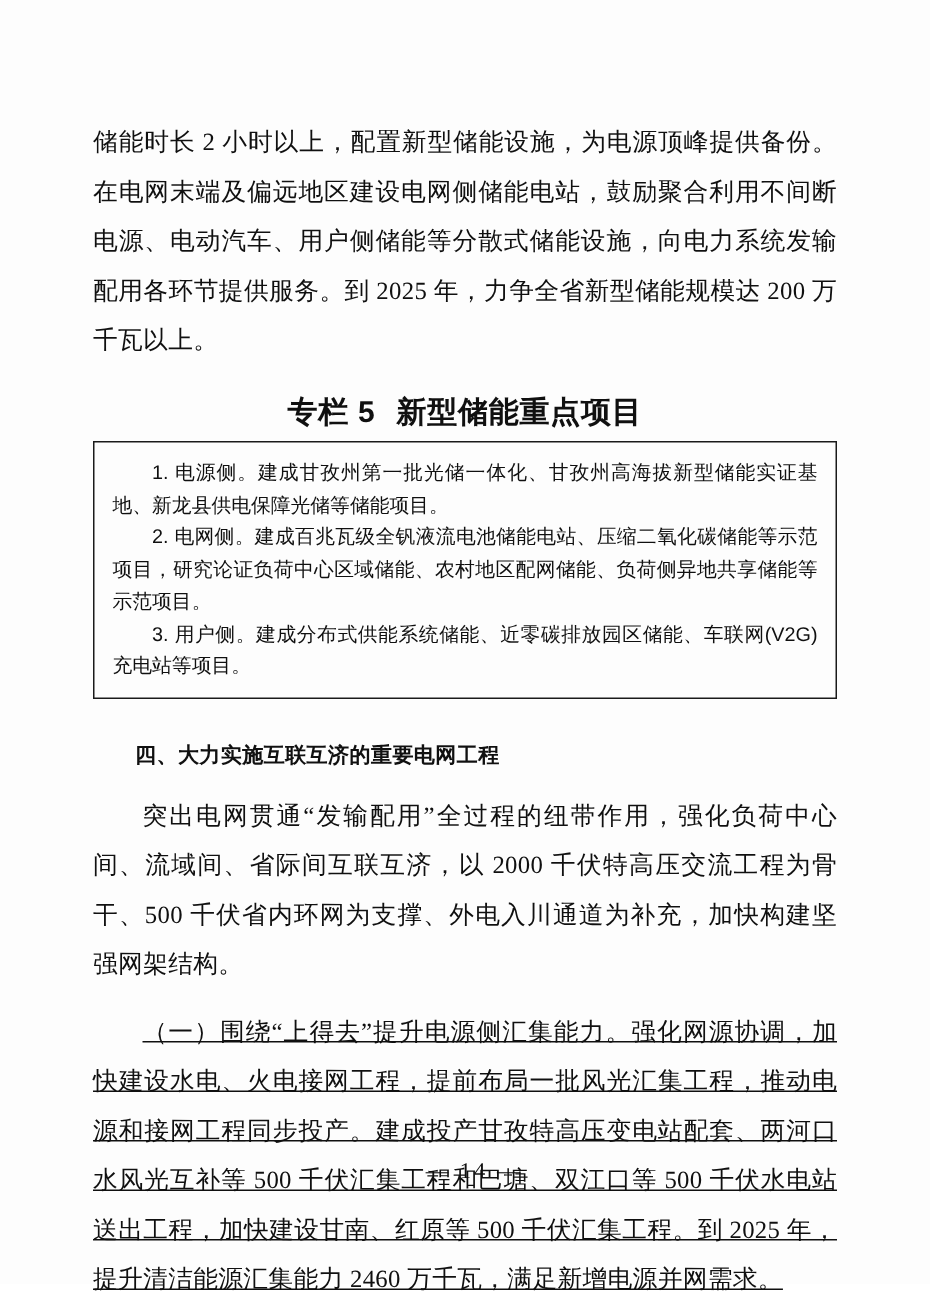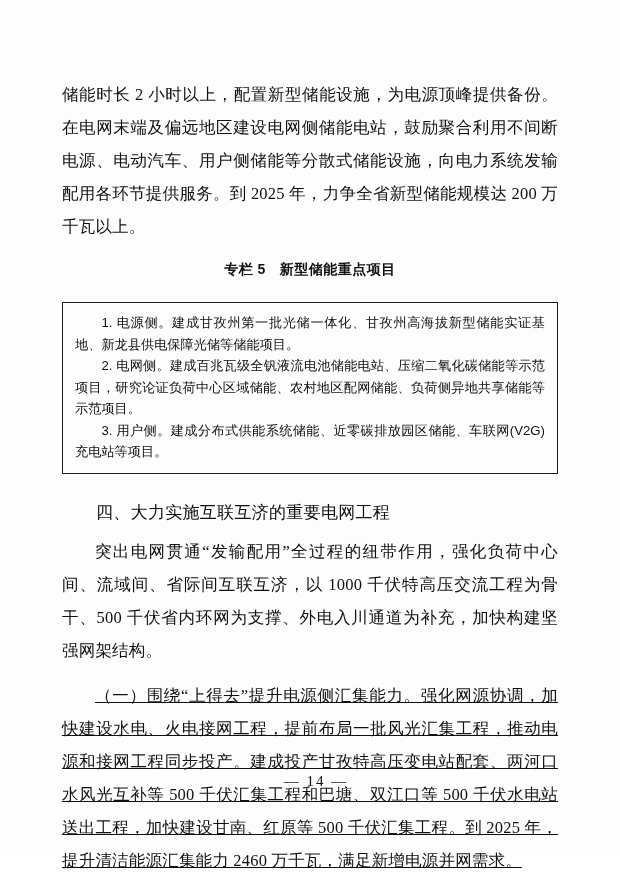--- a/index.html
+++ b/index.html
@@ -27,46 +27,46 @@
     text-align: justify;
     text-justify: inter-ideograph;
     letter-spacing: 0.2px;
     margin: 0;
   }
   .indent {
     text-indent: 2em;
   }
   .box-title {
     text-align: center;
-    font-size: 14px;
+    font-size: 20px;
     font-weight: bold;
     letter-spacing: 0.5px;
-    margin: 18px 0 23px 0;
+    margin: 18px 0 6px 0;
     font-family: "Liberation Sans", "DejaVu Sans", sans-serif;
   }
   .box-title .t-num {
     margin-right: 14px;
   }
   .callout {
     border: 1px solid #1a1a1a;
     padding: 9px 12px 10px 12px;
     margin: 0 0 4px 0;
   }
   .callout p {
     margin: 0;
     font-size: 13.2px;
     line-height: 21.5px;
     text-align: justify;
     text-justify: inter-ideograph;
     text-indent: 2em;
     font-family: "Liberation Sans", "DejaVu Sans", sans-serif;
   }
   .section-head {
-    font-size: 17px;
-    font-weight: normal;
+    font-size: 14px;
+    font-weight: bold;
     line-height: 33px;
     margin: 22px 0 6px 0;
     text-indent: 2em;
     letter-spacing: 0.3px;
   }
   .gap-top {
     margin-top: 12px;
     text-decoration: underline;
   }
   .footer {
@@ -91,19 +91,19 @@
   </div>
 
   <div class="callout">
     <p>1. 电源侧。建成甘孜州第一批光储一体化、甘孜州高海拔新型储能实证基地、新龙县供电保障光储等储能项目。</p>
     <p>2. 电网侧。建成百兆瓦级全钒液流电池储能电站、压缩二氧化碳储能等示范项目，研究论证负荷中心区域储能、农村地区配网储能、负荷侧异地共享储能等示范项目。</p>
     <p>3. 用户侧。建成分布式供能系统储能、近零碳排放园区储能、车联网(V2G)充电站等项目。</p>
   </div>
 
   <h2 class="section-head">四、大力实施互联互济的重要电网工程</h2>
 
-  <p class="para indent">突出电网贯通“发输配用”全过程的纽带作用，强化负荷中心间、流域间、省际间互联互济，以 1000 千伏特高压交流工程为骨干、500 千伏省内环网为支撑、外电入川通道为补充，加快构建坚强网架结构。</p>
+  <p class="para indent">突出电网贯通“发输配用”全过程的纽带作用，强化负荷中心间、流域间、省际间互联互济，以 2000 千伏特高压交流工程为骨干、500 千伏省内环网为支撑、外电入川通道为补充，加快构建坚强网架结构。</p>
 
   <p class="para indent gap-top">（一）围绕“上得去”提升电源侧汇集能力。强化网源协调，加快建设水电、火电接网工程，提前布局一批风光汇集工程，推动电源和接网工程同步投产。建成投产甘孜特高压变电站配套、两河口水风光互补等 500 千伏汇集工程和巴塘、双江口等 500 千伏水电站送出工程，加快建设甘南、红原等 500 千伏汇集工程。到 2025 年，提升清洁能源汇集能力 2460 万千瓦，满足新增电源并网需求。</p>
 
   <div class="footer">— 14 —</div>
 
 </div>
 
 </body></html>

